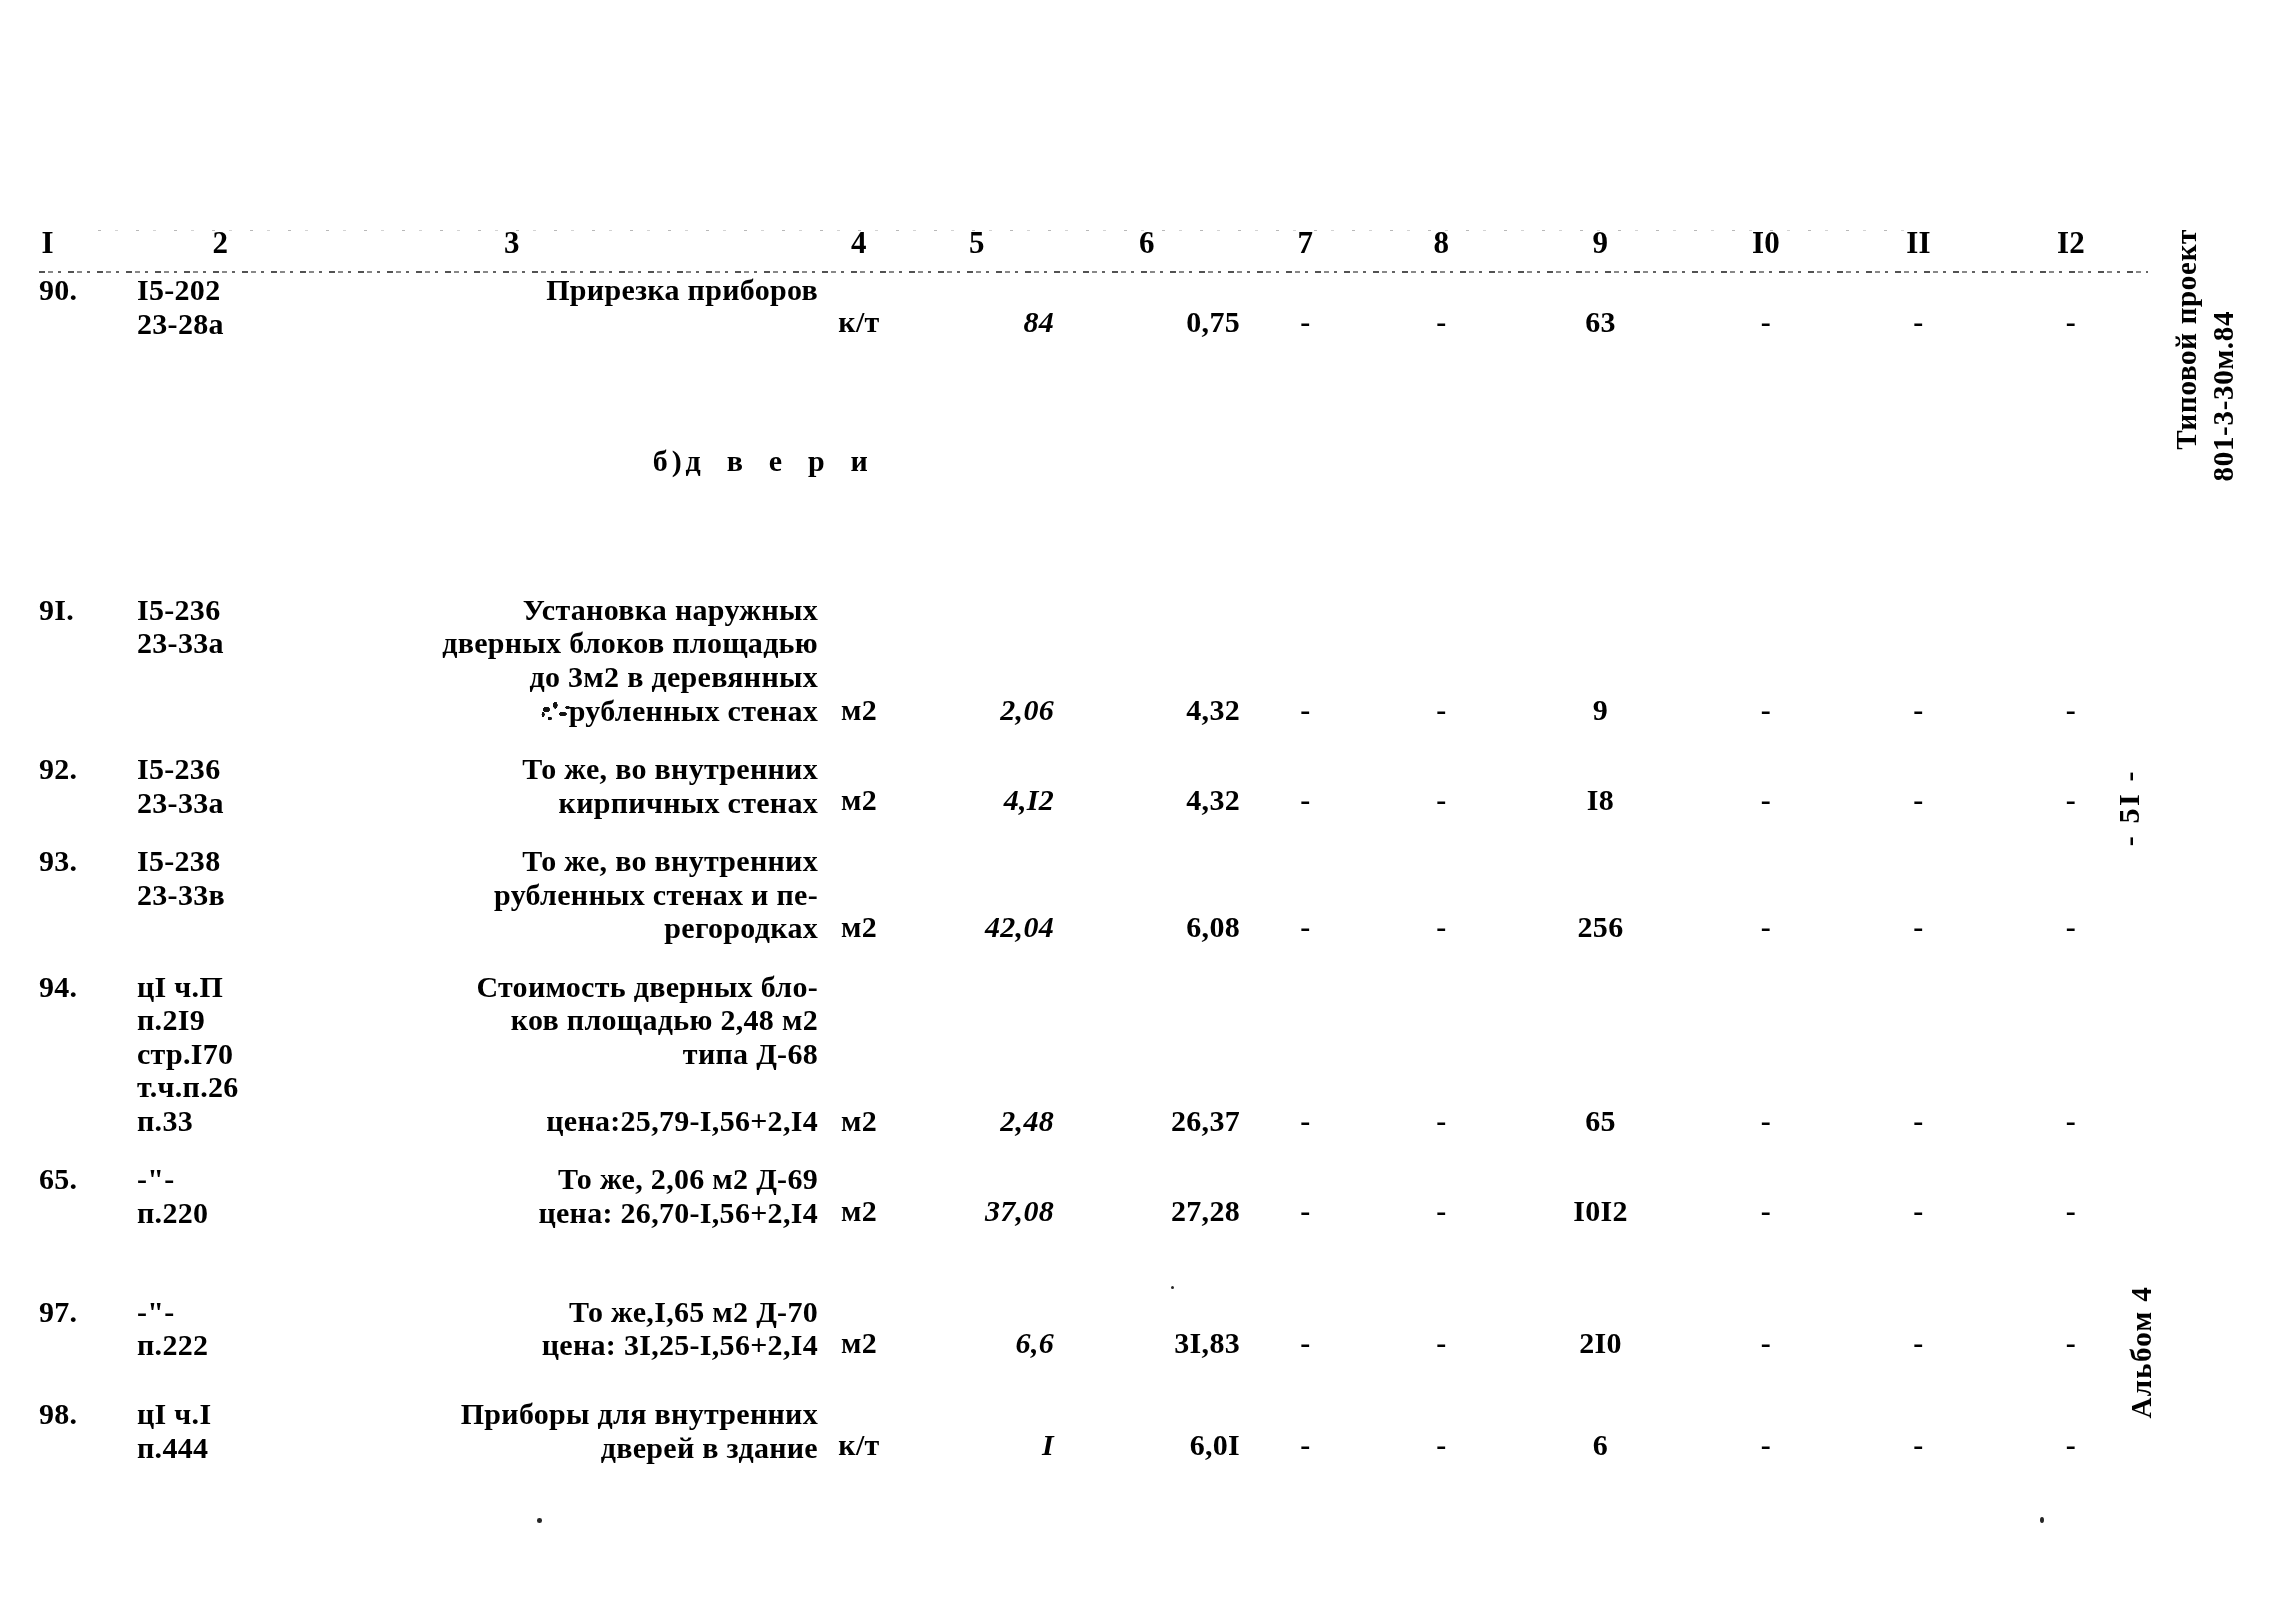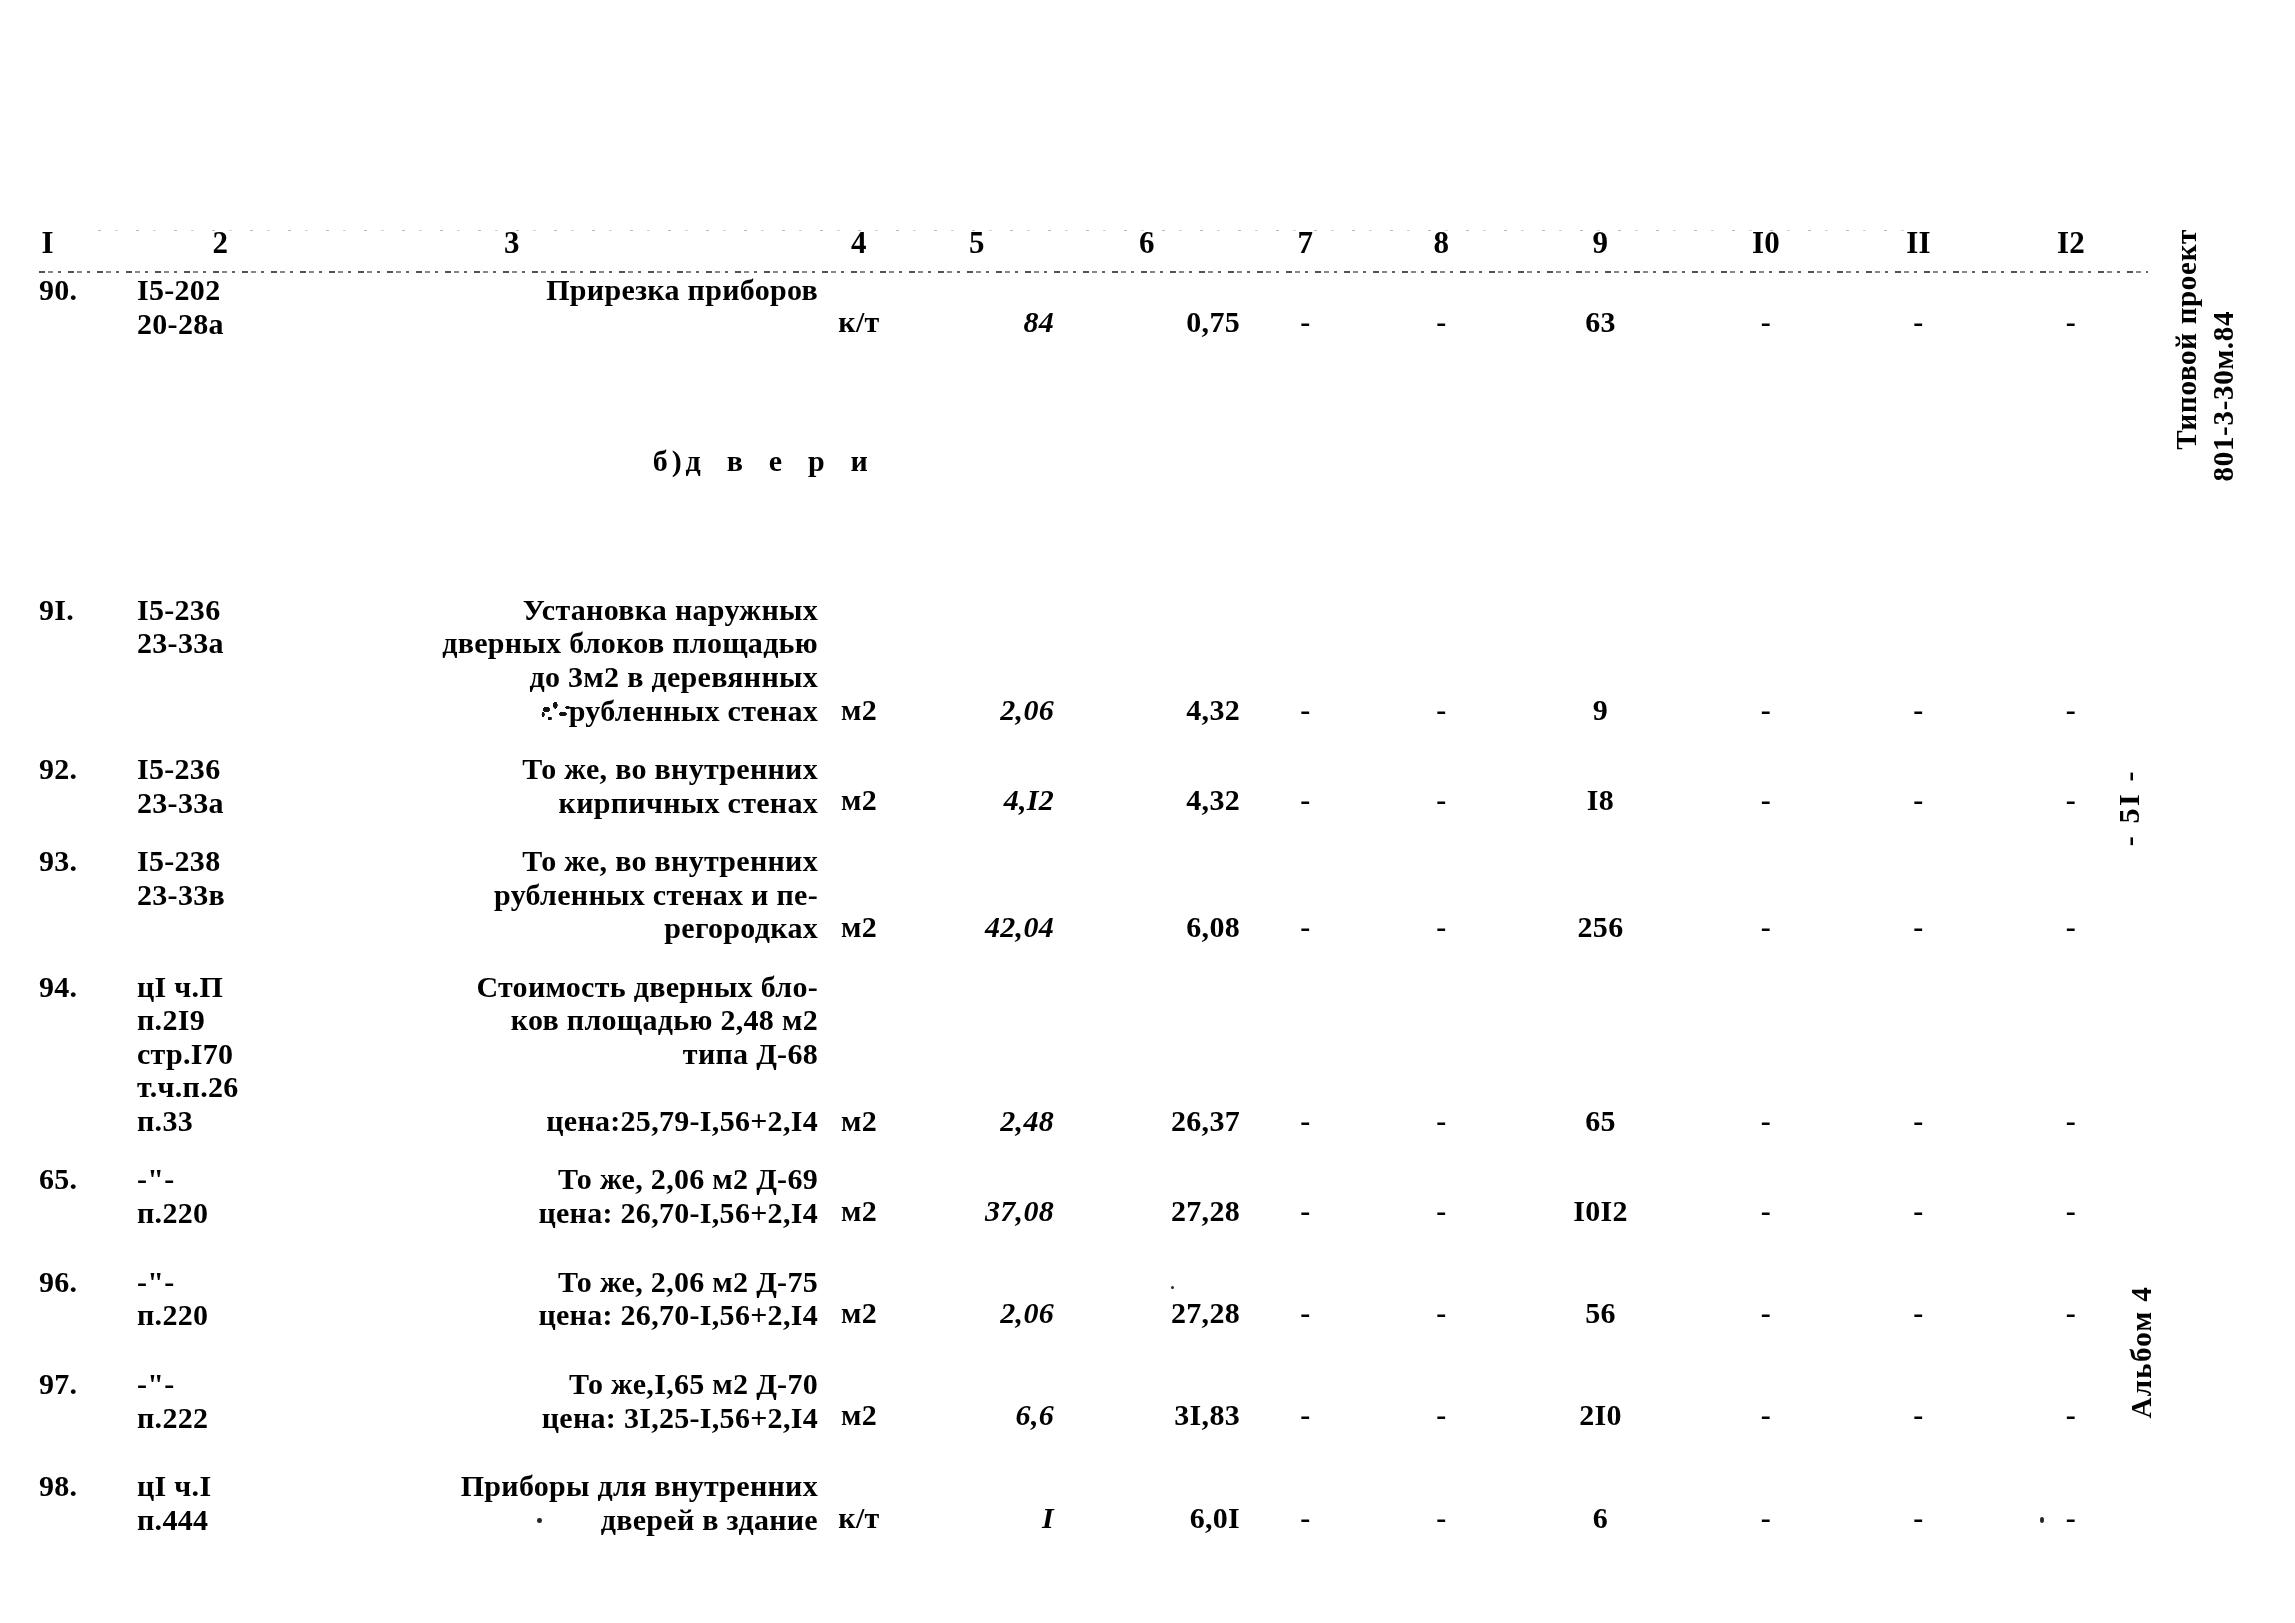--- a/index.html
+++ b/index.html
@@ -245,21 +245,21 @@
             <div class="scanrule-line"></div>
           </td>
         </tr>
       </thead>
 
       <tbody>
 
         <tr class="datarow">
           <td class="col-num">90.</td>
           <td class="col-code">I5-202
-20-28а</td>
+23-28а</td>
           <td class="col-desc">Прирезка приборов</td>
           <td class="col-unit  shift-1">к/т</td>
           <td class="col-qty   shift-1">84</td>
           <td class="col-price shift-1">0,75</td>
           <td class="col-c     shift-1">-</td>
           <td class="col-c     shift-1">-</td>
           <td class="col-c     shift-1">63</td>
           <td class="col-c     shift-1">-</td>
           <td class="col-c     shift-1">-</td>
           <td class="col-c     shift-1">-</td>
@@ -378,36 +378,20 @@
           <td class="col-c     shift-1">-</td>
           <td class="col-c     shift-1">I0I2</td>
           <td class="col-c     shift-1">-</td>
           <td class="col-c     shift-1">-</td>
           <td class="col-c     shift-1">-</td>
         </tr>
         <tr>
             <td colspan="12" class="gap-lg"></td>
           </tr>
 
-        <tr class="datarow">
-          <td class="col-num">96.</td>
-          <td class="col-code">-"-
-п.220</td>
-          <td class="col-desc">То же, 2,06 м2 Д-75
-цена: 26,70-I,56+2,I4</td>
-          <td class="col-unit  shift-1">м2</td>
-          <td class="col-qty   shift-1">2,06</td>
-          <td class="col-price shift-1">27,28</td>
-          <td class="col-c     shift-1">-</td>
-          <td class="col-c     shift-1">-</td>
-          <td class="col-c     shift-1">56</td>
-          <td class="col-c     shift-1">-</td>
-          <td class="col-c     shift-1">-</td>
-          <td class="col-c     shift-1">-</td>
-        </tr>
         <tr>
             <td colspan="12" class="gap-lg"></td>
           </tr>
 
         <tr class="datarow">
           <td class="col-num">97.</td>
           <td class="col-code">-"-
 п.222</td>
           <td class="col-desc">То же,I,65 м2 Д-70
 цена: 3I,25-I,56+2,I4</td>

